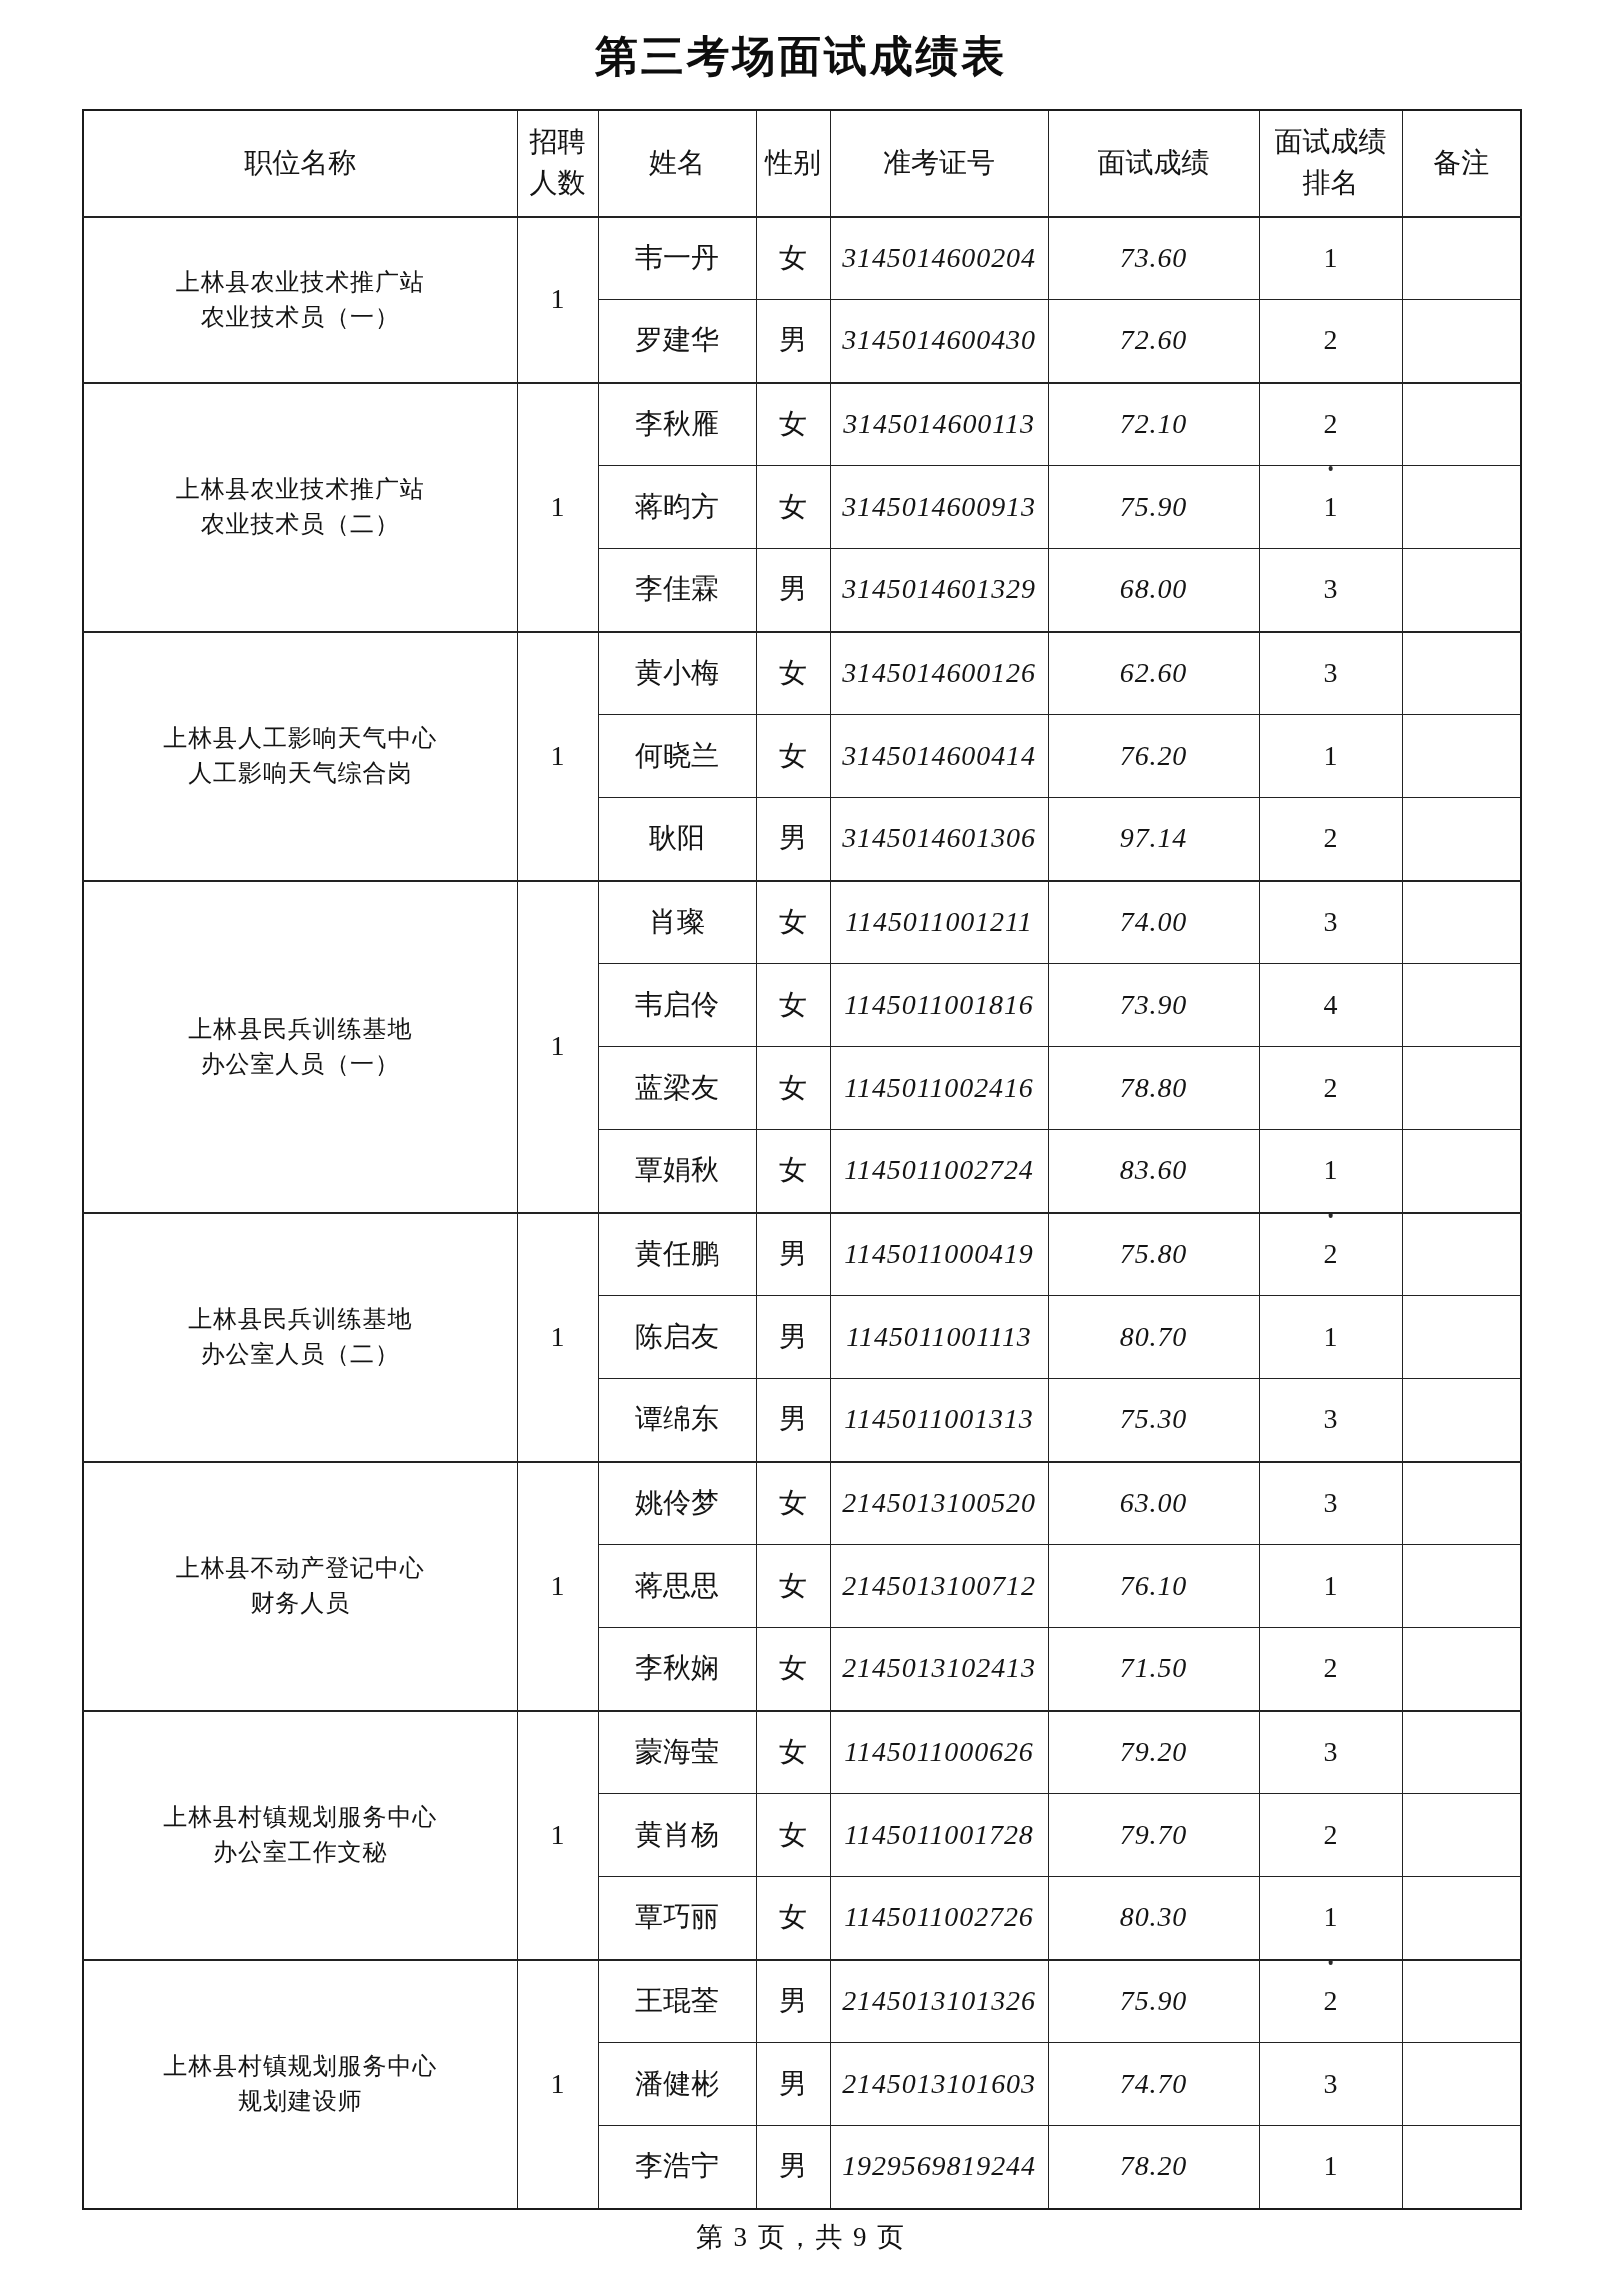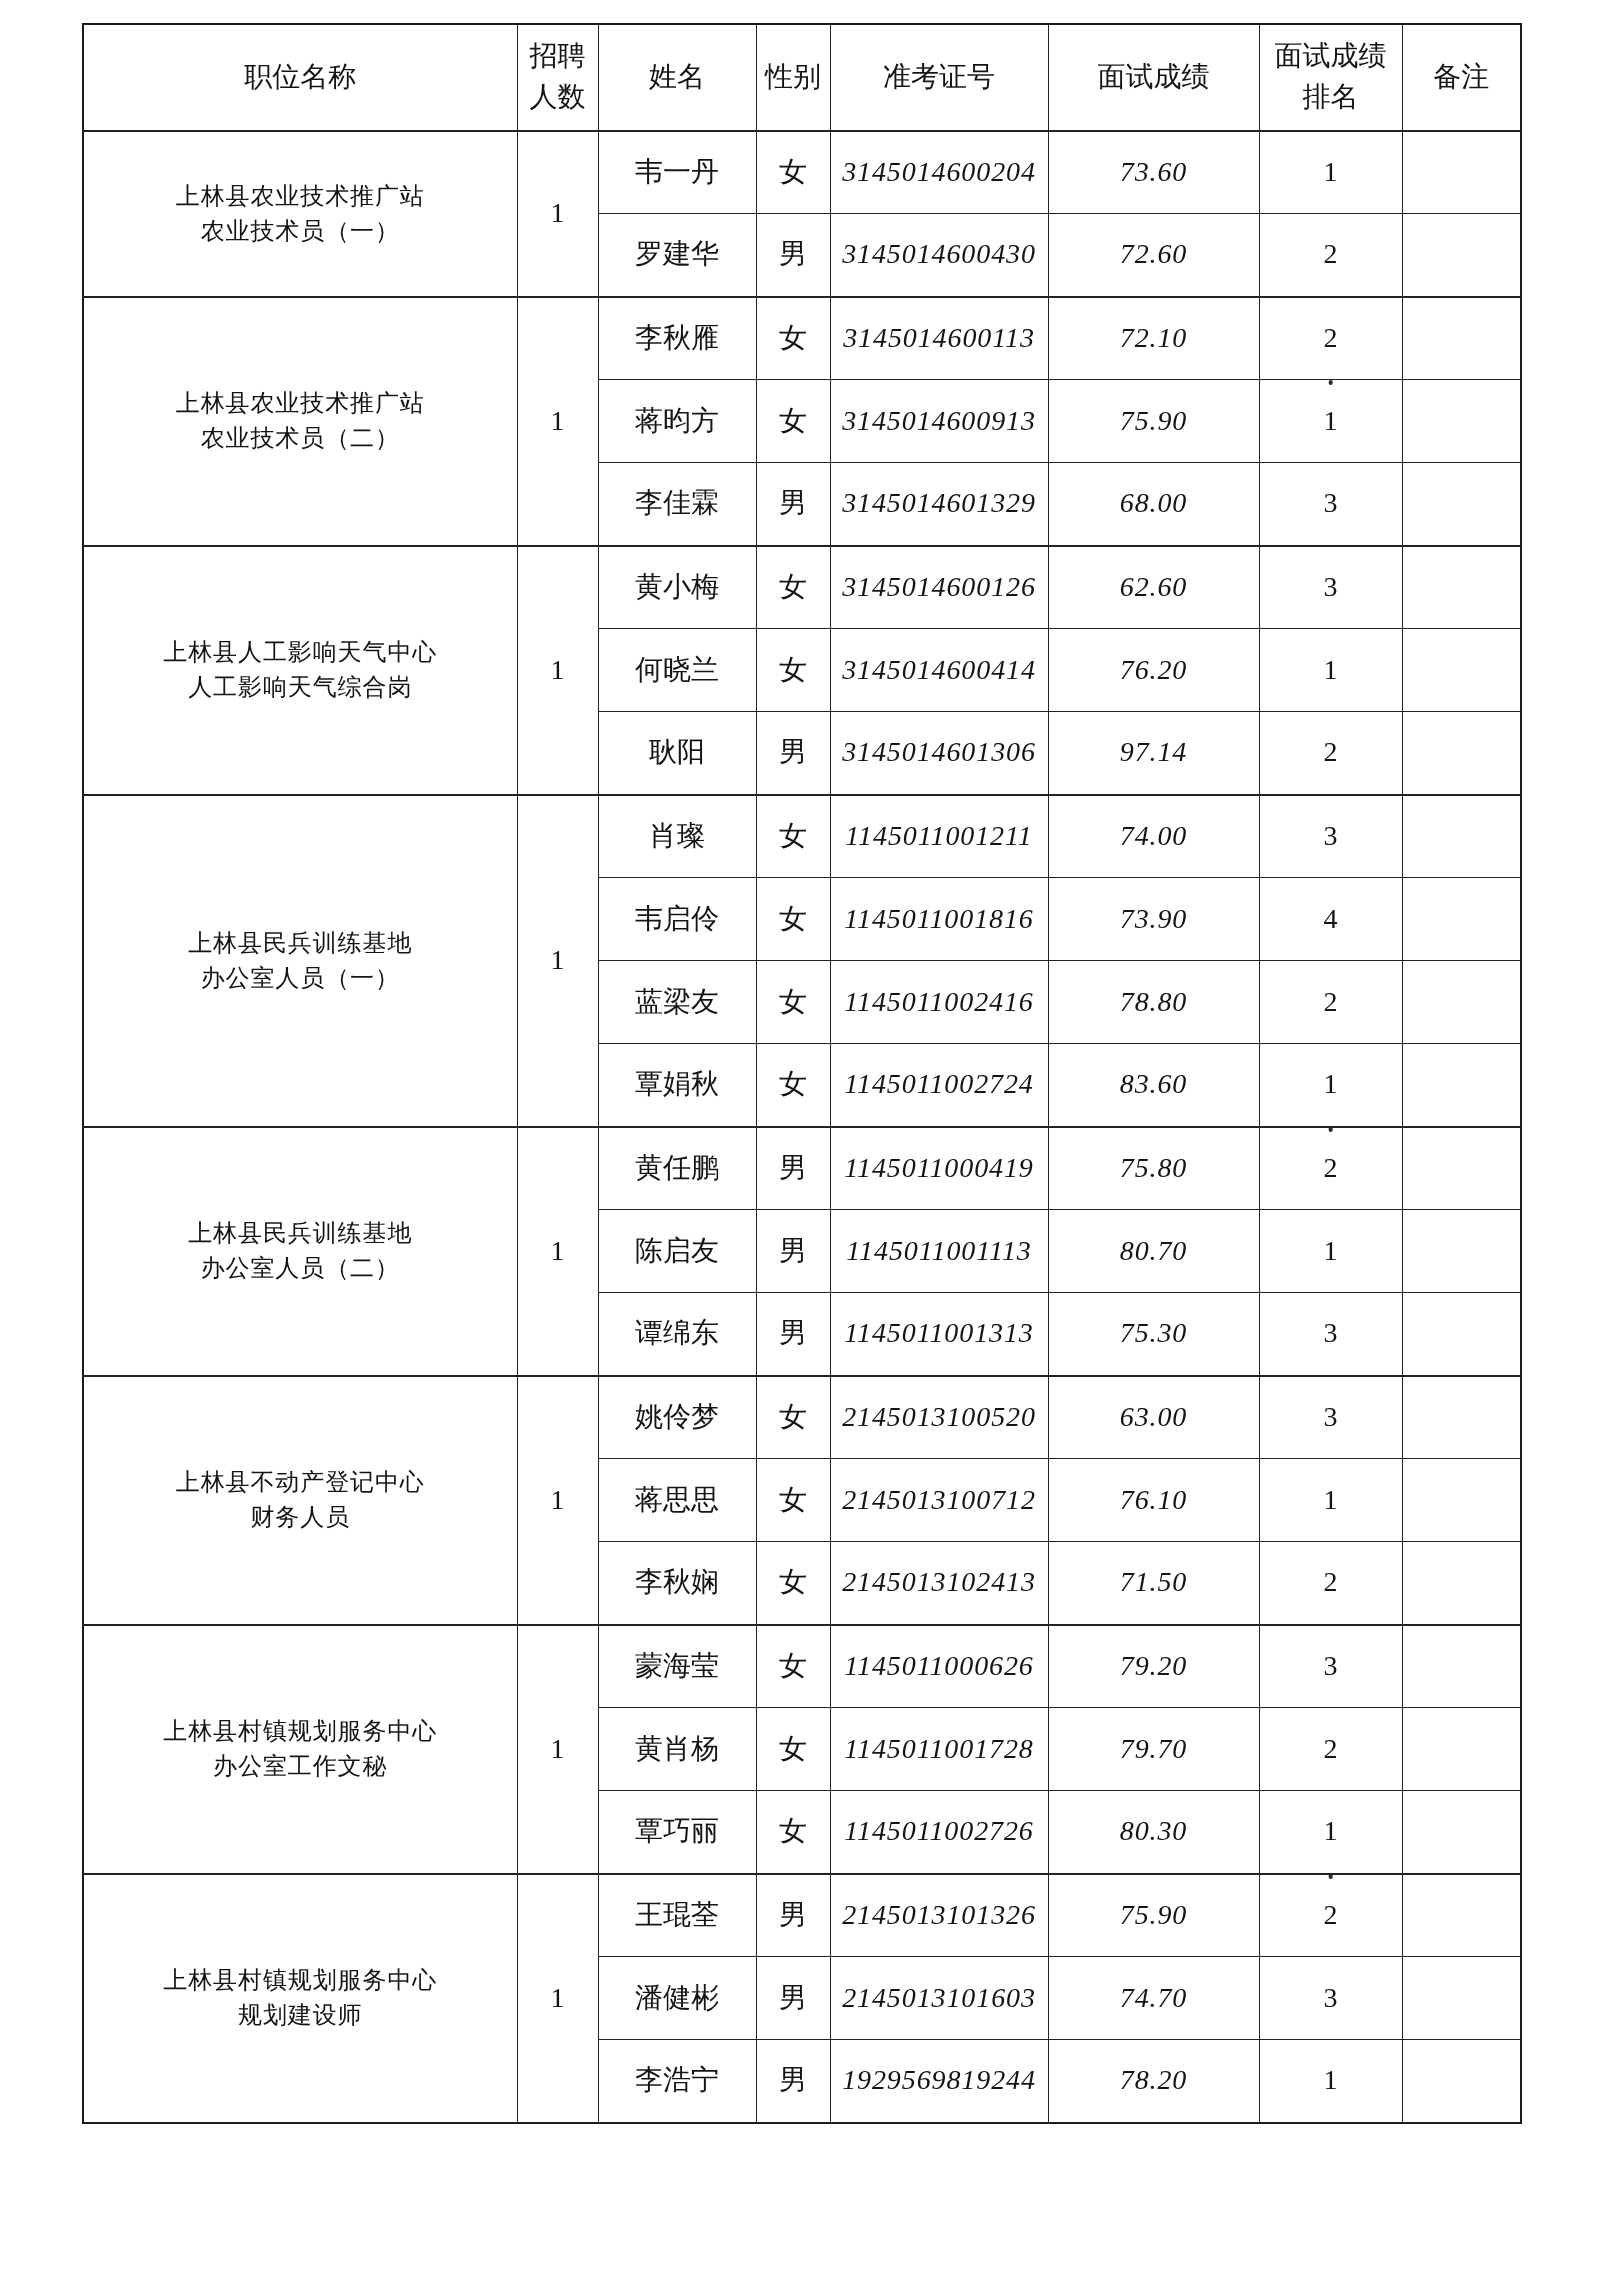--- a/index.html
+++ b/index.html
@@ -55,20 +55,21 @@
     text-align:center;
     font-size:27px;
     letter-spacing:1.9px;
     color:#101010;
   }
 </style>
 </head>
 <body>
 
 <div class="page">
+  <div class="doc-title">第三考场面试成绩表</div>
 
   <table class="score-table">
     <colgroup>
         <col style="width: 434px;">
         <col style="width: 81px;">
         <col style="width: 158px;">
         <col style="width: 74px;">
         <col style="width: 218px;">
         <col style="width: 211px;">
         <col style="width: 143px;">
@@ -301,14 +302,15 @@
           <td>李浩宁</td>
           <td>男</td>
           <td class="ticket-number-cell">1929569819244</td>
           <td class="score-cell">78.20</td>
           <td><span class="rank-wrap">1</span></td>
           <td></td>
         </tr>
       </tbody>
   </table>
 
+  <div class="page-footer">第 3 页，共 9 页</div>
 </div>
 
 
 </body></html>

